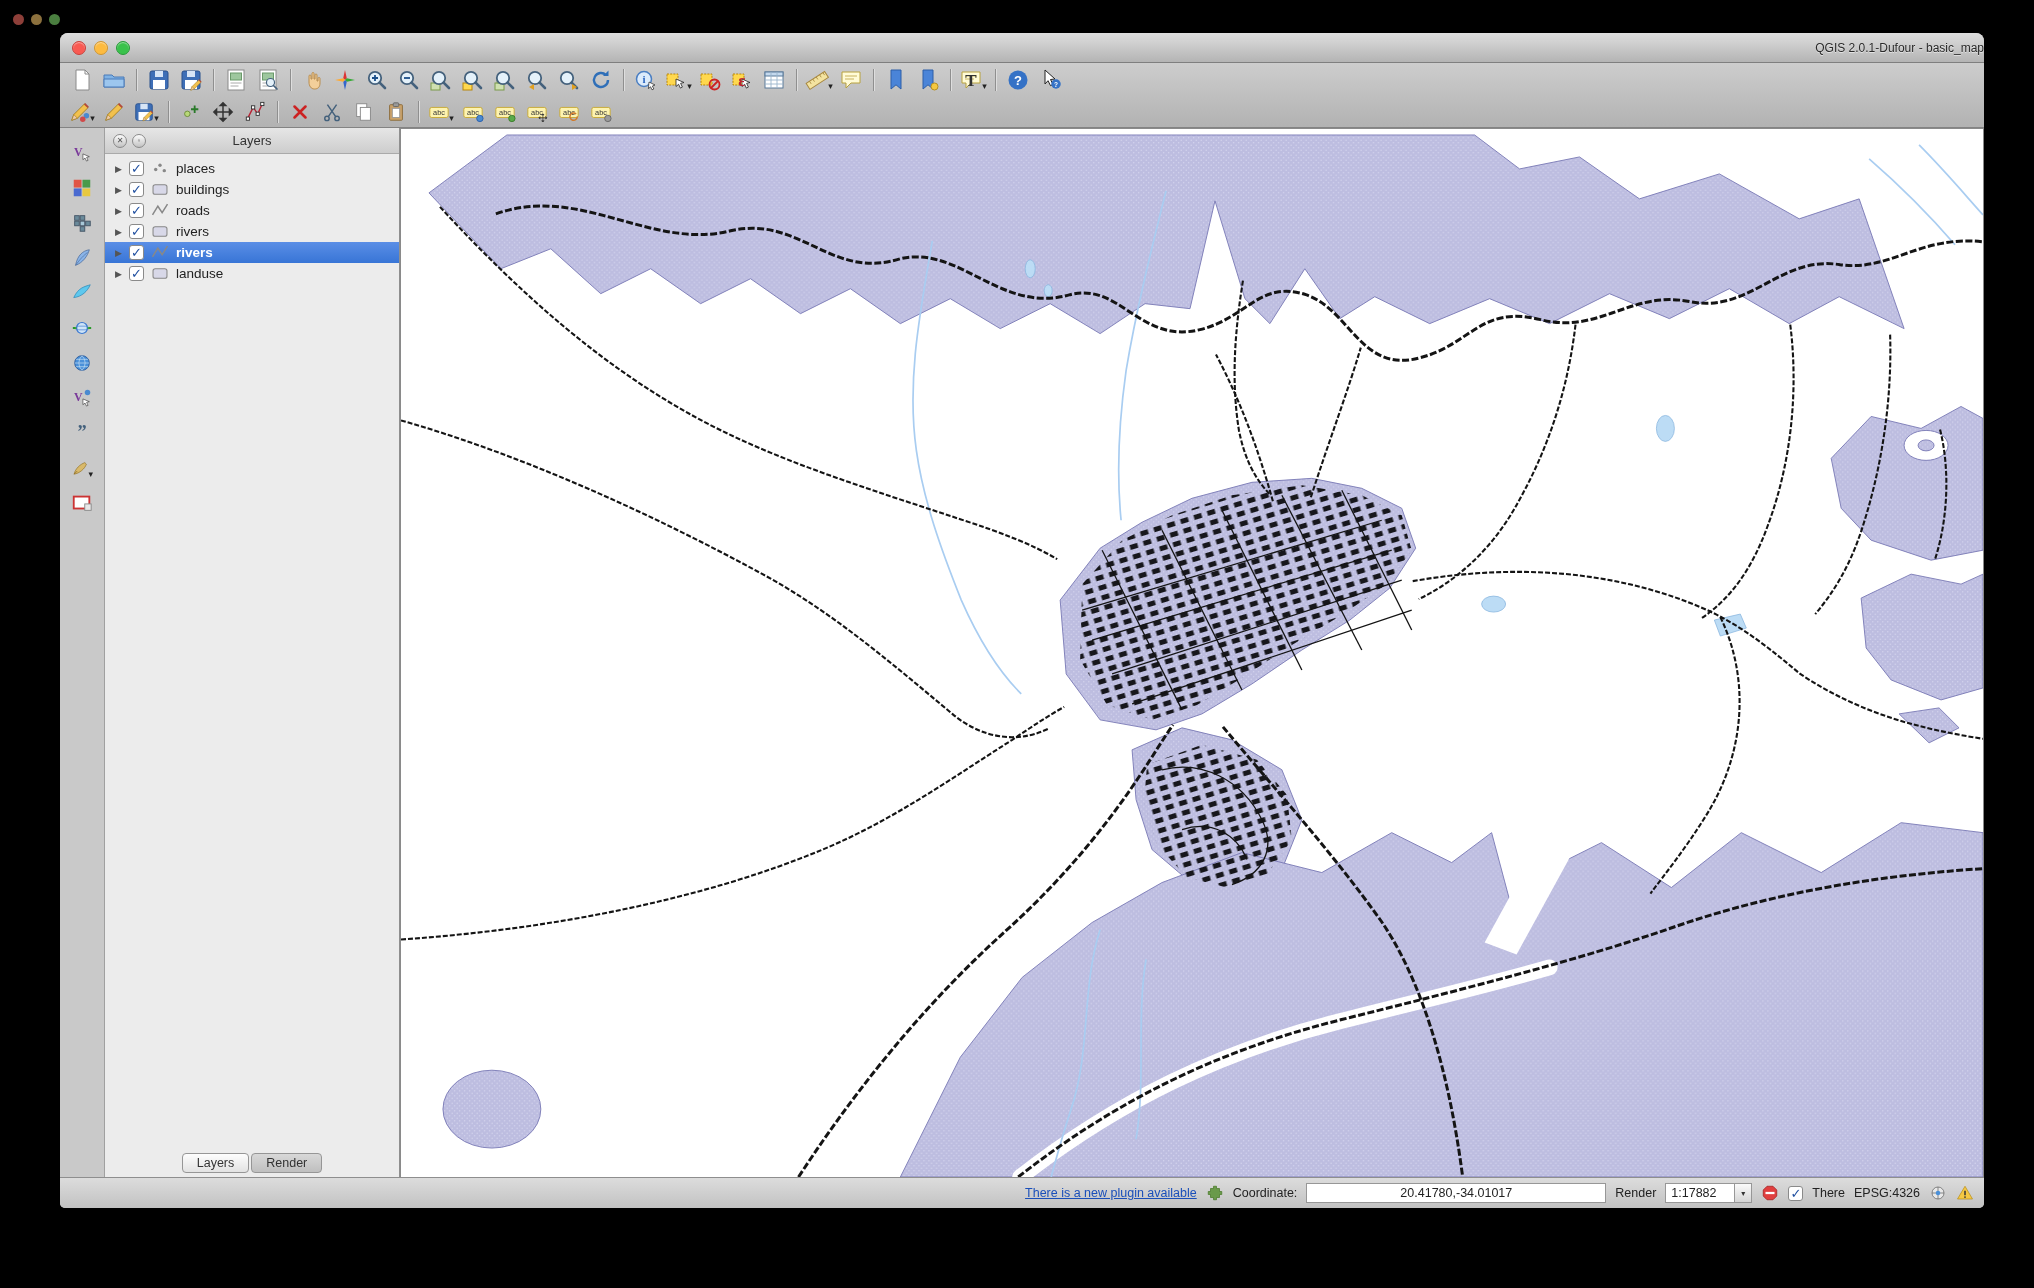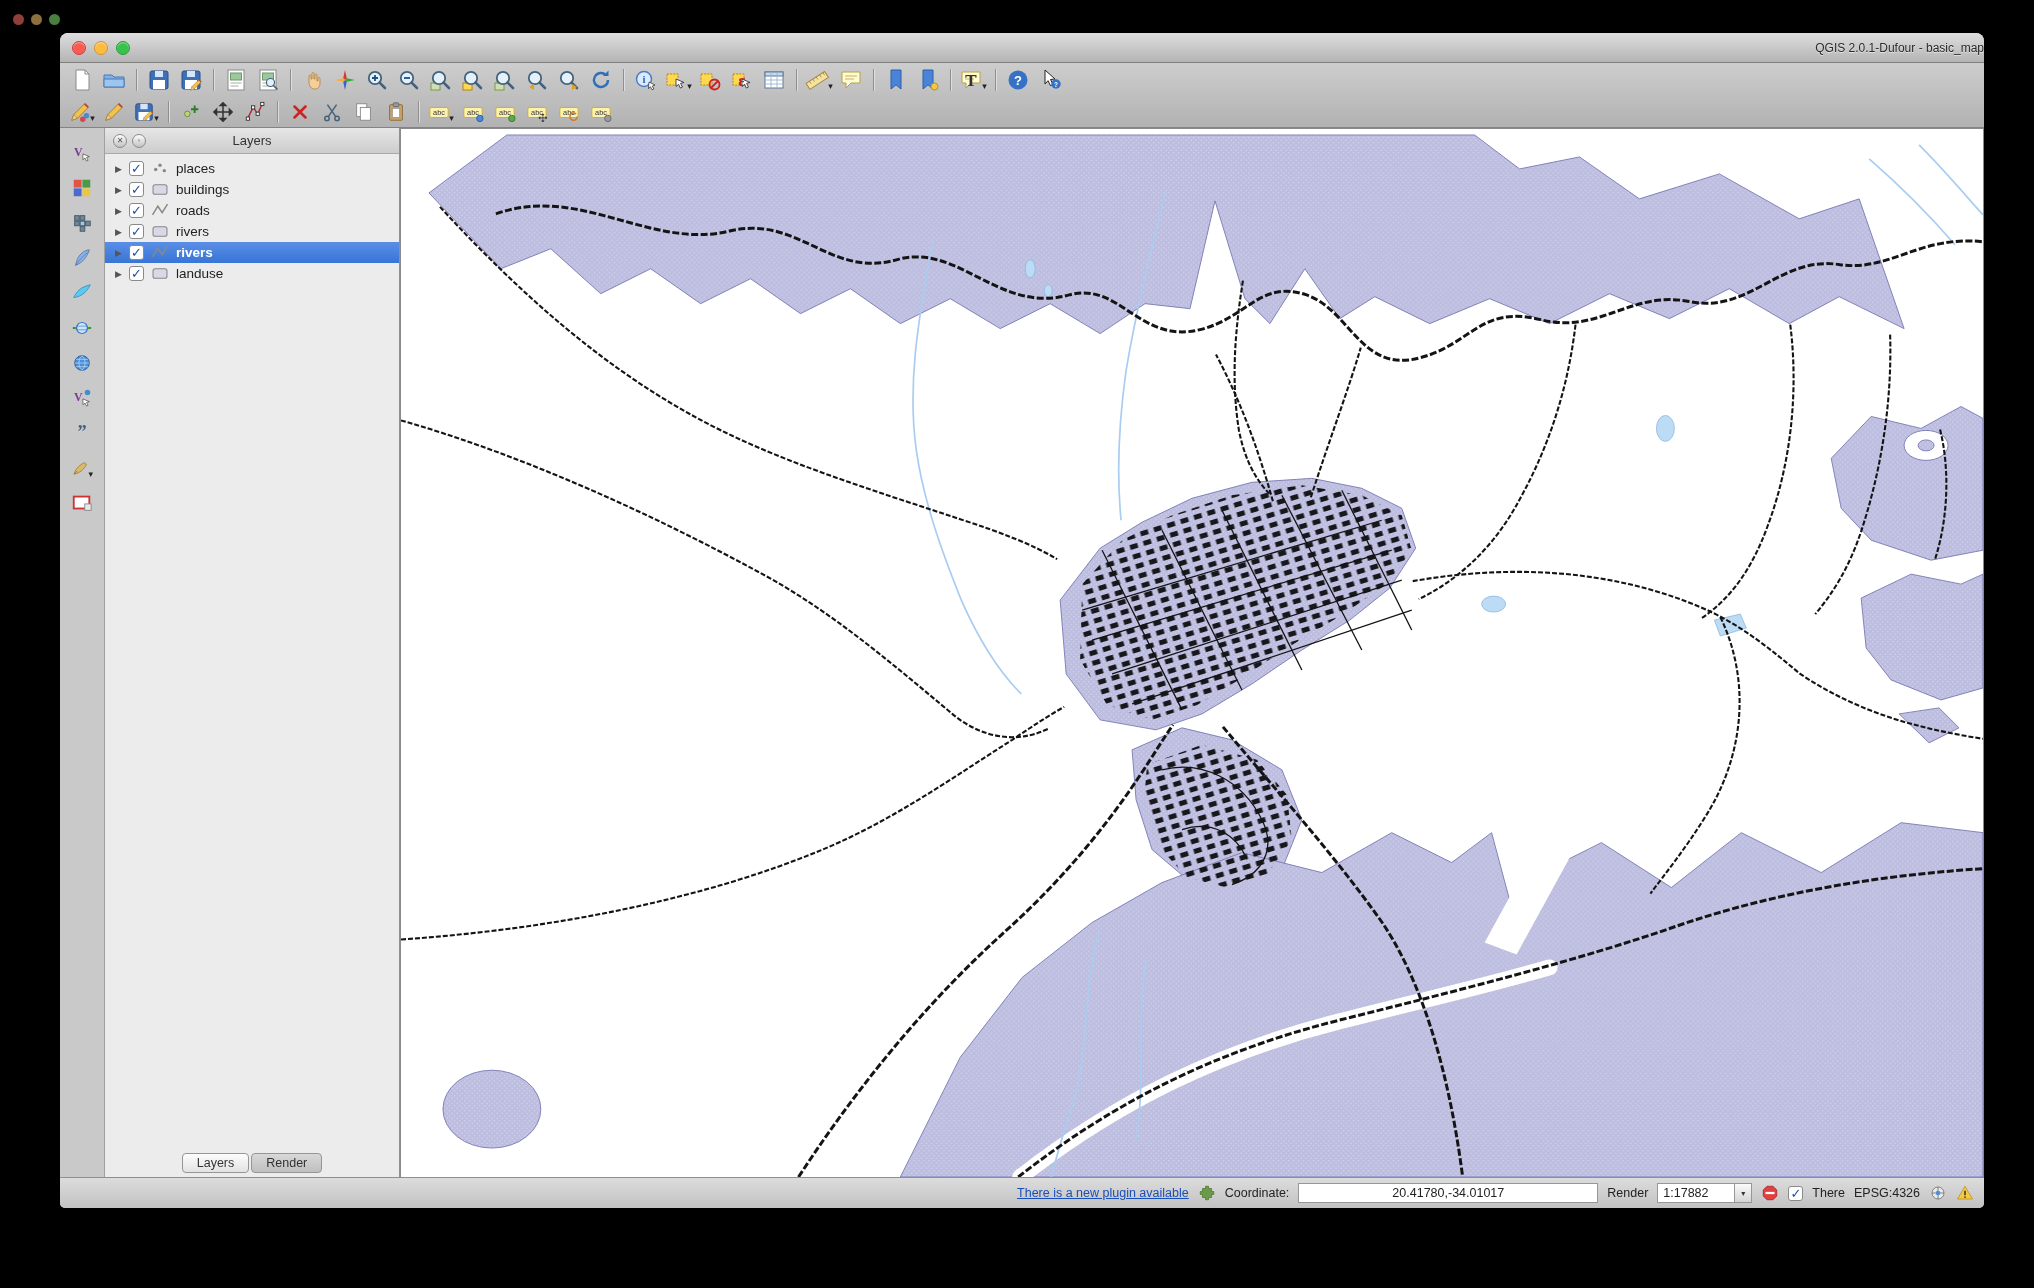--- a/index.html
+++ b/index.html
@@ -77,21 +77,21 @@
     background:linear-gradient(#dcdcdc,#c2c2c2);display:flex;align-items:center;gap:9px;padding:10px 10px;
     font-size:12.5px;color:#222;border-radius:0 0 5px 5px;}
   .sb-spacer{flex:1;}
   .plugin-link{color:var(--link-blue,#1a4fba);text-decoration:underline;cursor:pointer;}
   .sb-ic{width:18px;height:18px;border:none;background:transparent;padding:0;display:inline-flex;}
   .sb-ic svg{width:18px;height:18px;}
   .tfield{height:20px;border:1px solid #979797;background:#fff;font-size:12.5px;
     font-family:"Liberation Sans","DejaVu Sans",sans-serif;color:#222;}
   .coord-field{width:300px;text-align:center;}
   .scombo{display:inline-flex;align-items:center;}
-  .sfield{width:78px;padding-left:5px;}
+  .sfield{width:70px;padding-left:5px;}
   .sdd{width:17px;height:20px;border:1px solid #979797;border-left:none;
     background:linear-gradient(#fafafa,#d5d5d5);font-size:8px;display:inline-flex;align-items:center;
     justify-content:center;color:#333;}
   .sb-cb{width:15px;height:15px;background:#fff;border:1px solid #8a8a8a;border-radius:3px;
     display:inline-flex;align-items:center;justify-content:center;}
   .sb-cb .ck{font-size:13px;line-height:13px;color:#1f4fa0;font-weight:bold;}
   .defs-hidden{position:absolute;width:0;height:0;overflow:hidden;}
 </style>
 </head>
 <body>

